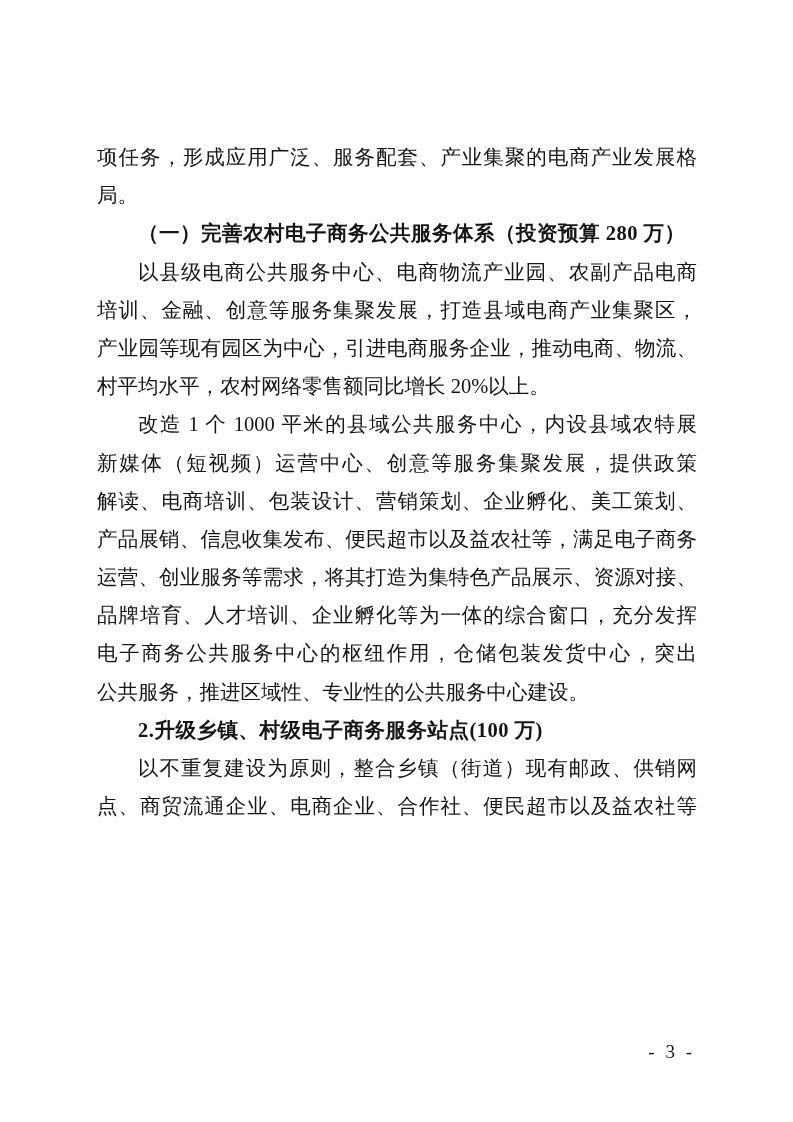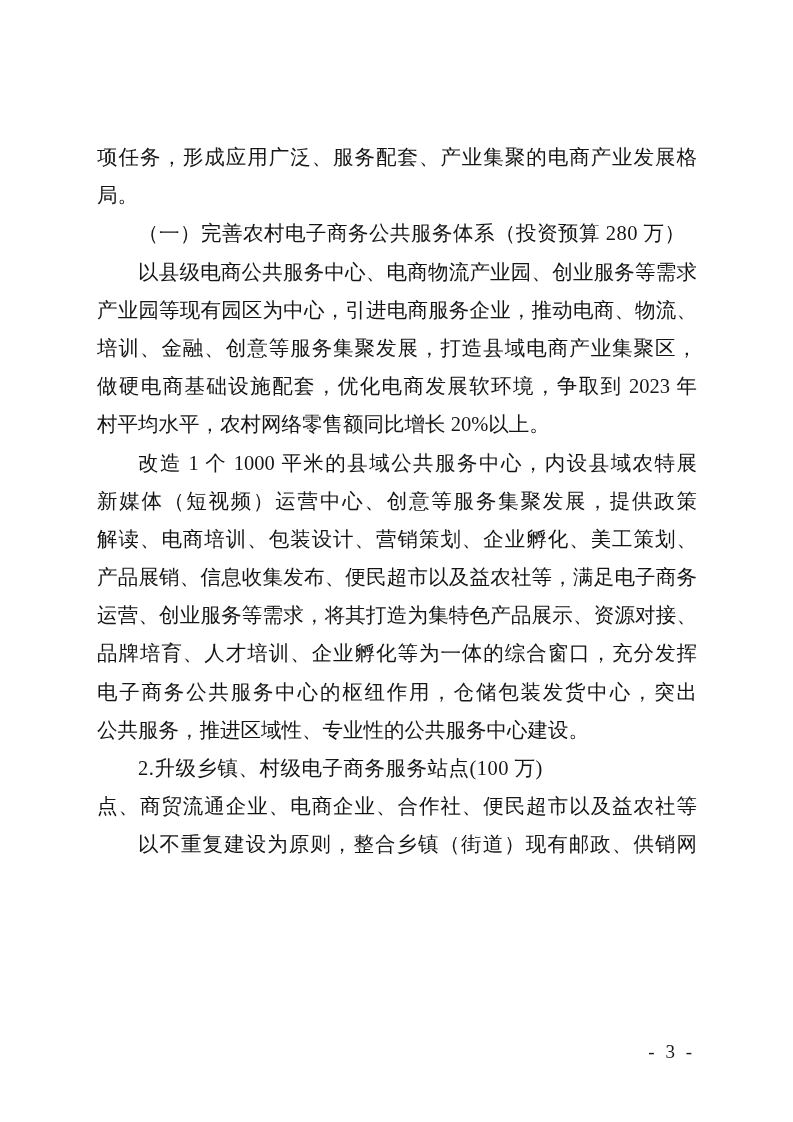--- a/index.html
+++ b/index.html
@@ -30,21 +30,21 @@
     text-justify: inter-character;
     white-space: normal;
     overflow: hidden;
   }
   .line.stretch {
     text-align-last: justify;
     -moz-text-align-last: justify;
   }
   .line.indent { text-indent: 41px; }
   .block.heading .line {
-    font-weight: normal;
+    font-weight: bold;
     letter-spacing: 0.5px;
   }
   .page-number {
     position: absolute;
     top: 1041px;
     right: 98px;
     font-size: 19px;
     letter-spacing: 3px;
     color: #1a1a1a;
   }
@@ -55,38 +55,37 @@
 <div class="page">
   <div class="content" id="doc-content">
       <div class="block body">
         <div class="line stretch">项任务，形成应用广泛、服务配套、产业集聚的电商产业发展格</div>
         <div class="line">局。</div>
       </div>
       <div class="block heading">
         <div class="line indent">（一）完善农村电子商务公共服务体系（投资预算 280 万）</div>
       </div>
       <div class="block body">
-        <div class="line indent stretch">以县级电商公共服务中心、电商物流产业园、创业服务等需求</div>
+        <div class="line indent stretch">以县级电商公共服务中心、电商物流产业园、农副产品电商</div>
+        <div class="line stretch">培训、金融、创意等服务集聚发展，打造县域电商产业集聚区，</div>
         <div class="line stretch">产业园等现有园区为中心，引进电商服务企业，推动电商、物流、</div>
-        <div class="line stretch">培训、金融、创意等服务集聚发展，打造县域电商产业集聚区，</div>
-        <div class="line stretch">做硬电商基础设施配套，优化电商发展软环境，争取到 2023 年</div>
         <div class="line">村平均水平，农村网络零售额同比增长 20%以上。</div>
       </div>
       <div class="block body">
         <div class="line indent stretch">改造 1 个 1000 平米的县域公共服务中心，内设县域农特展</div>
         <div class="line stretch">新媒体（短视频）运营中心、创意等服务集聚发展，提供政策</div>
         <div class="line stretch">解读、电商培训、包装设计、营销策划、企业孵化、美工策划、</div>
         <div class="line stretch">产品展销、信息收集发布、便民超市以及益农社等，满足电子商务</div>
         <div class="line stretch">运营、创业服务等需求，将其打造为集特色产品展示、资源对接、</div>
         <div class="line stretch">品牌培育、人才培训、企业孵化等为一体的综合窗口，充分发挥</div>
         <div class="line stretch">电子商务公共服务中心的枢纽作用，仓储包装发货中心，突出</div>
         <div class="line">公共服务，推进区域性、专业性的公共服务中心建设。</div>
       </div>
       <div class="block heading">
         <div class="line indent">2.升级乡镇、村级电子商务服务站点(100 万)</div>
       </div>
       <div class="block body">
+        <div class="line indent stretch">以不重复建设为原则，整合乡镇（街道）现有邮政、供销网</div>
         <div class="line stretch">点、商贸流通企业、电商企业、合作社、便民超市以及益农社等</div>
-        <div class="line indent stretch">以不重复建设为原则，整合乡镇（街道）现有邮政、供销网</div>
       </div>
     </div>
   <div class="page-number">- 3 -</div>
 </div>
 
 </body></html>

